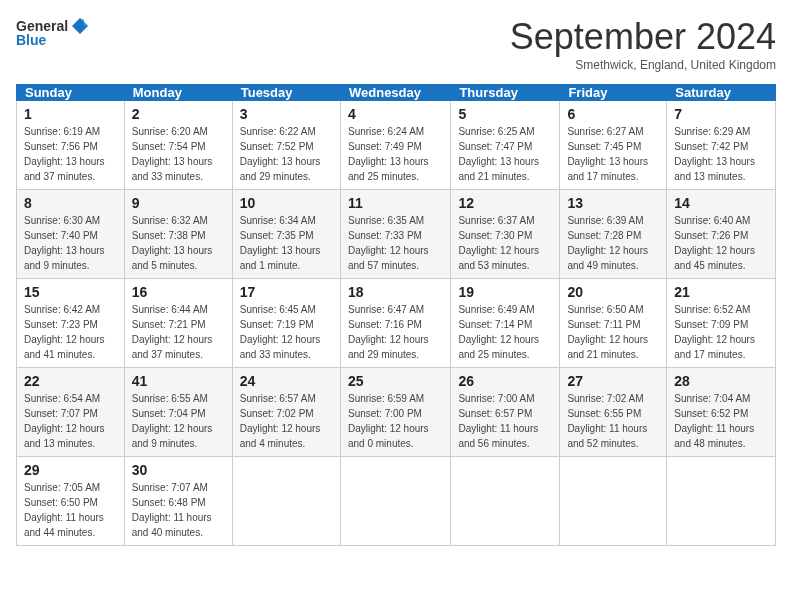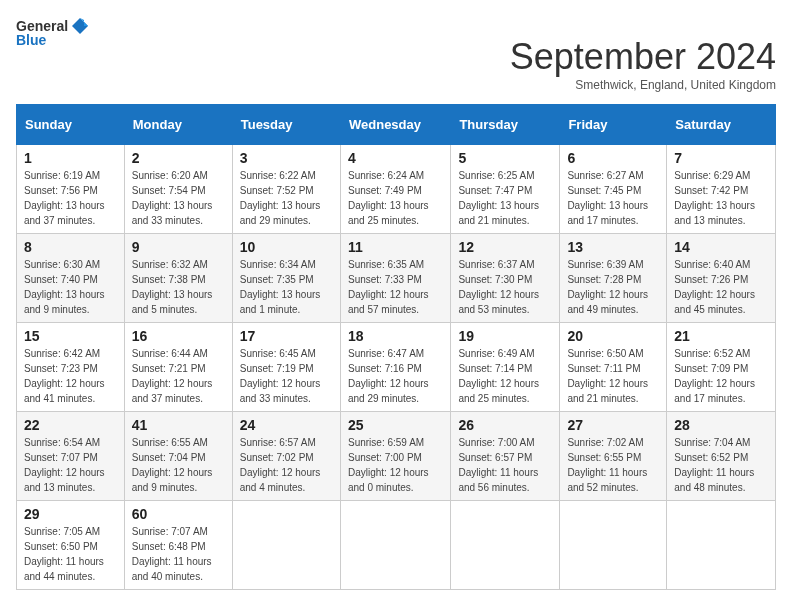--- a/index.html
+++ b/index.html
@@ -21,35 +21,34 @@
       flex-direction: column;
       align-items: flex-start;
     }
     .title-area {
       text-align: right;
     }
     .month-title {
       font-size: 36px;
       font-weight: normal;
       color: #333;
-      margin-top: 20px;
     }
     .location {
       font-size: 12px;
       color: #555;
     }
     .calendar-table {
       width: 100%;
       border-collapse: collapse;
       font-size: 11px;
     }
     .calendar-table th {
       background: #1a73c1;
       color: #fff;
-      padding: 12px 8px;
+      padding: 0 8px;
       text-align: left;
       font-size: 13px;
       font-weight: bold;
       border: 1px solid #1a73c1;
     }
     .calendar-table td {
       border: 1px solid #ccc;
       padding: 5px 7px;
       vertical-align: top;
       width: 113px;
@@ -227,21 +226,21 @@
         <span class="day-number">28</span>
         <span class="day-info">Sunrise: 7:04 AM<br>Sunset: 6:52 PM<br>Daylight: 11 hours and 48 minutes.</span>
       </td>
       </tr>
       <tr>
         <td>
         <span class="day-number">29</span>
         <span class="day-info">Sunrise: 7:05 AM<br>Sunset: 6:50 PM<br>Daylight: 11 hours and 44 minutes.</span>
       </td>
         <td>
-        <span class="day-number">60</span>
+        <span class="day-number">30</span>
         <span class="day-info">Sunrise: 7:07 AM<br>Sunset: 6:48 PM<br>Daylight: 11 hours and 40 minutes.</span>
       </td>
         <td class="empty-cell"></td>
         <td class="empty-cell"></td>
         <td class="empty-cell"></td>
         <td class="empty-cell"></td>
         <td class="empty-cell"></td>
       </tr>
     </tbody>
 </table>

